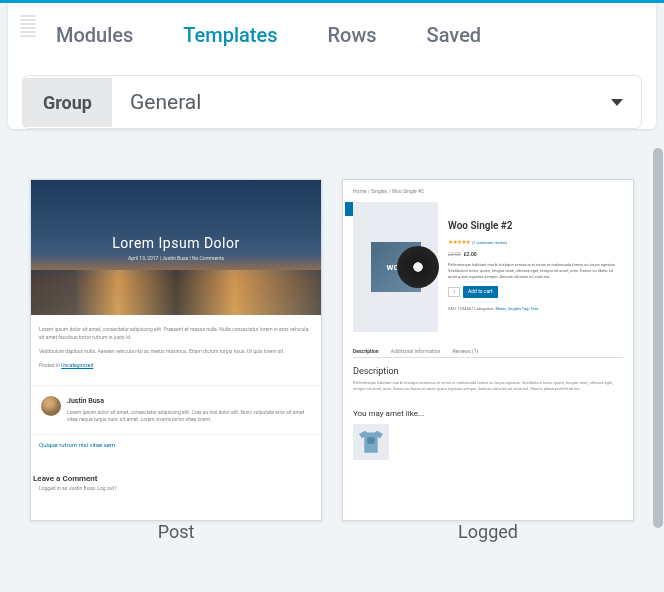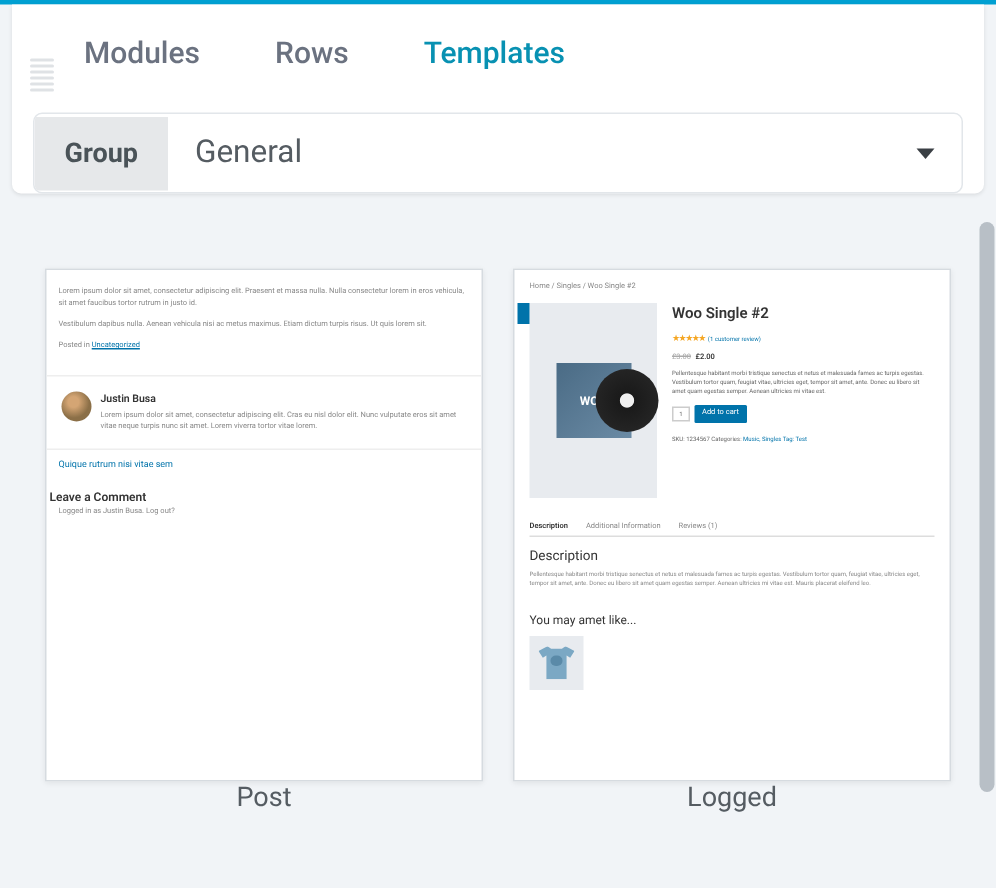--- a/index.html
+++ b/index.html
@@ -1,19 +1,19 @@
 <!DOCTYPE html>
 <html><head>
 <meta charset="utf-8">
 <style>
 * { margin: 0; padding: 0; box-sizing: border-box; }
 body { font-family: -apple-system, BlinkMacSystemFont, "Segoe UI", Roboto, sans-serif; background: #f1f4f7; width: 664px; height: 592px; overflow: hidden; position: relative; }
 .topbar { height: 3px; background: #00a0d2; }
 .panel { background: #fff; border-radius: 0 0 6px 6px; box-shadow: 0 1px 3px rgba(0,0,0,0.1); margin: 0 8px 0 8px; }
-.header-row { display: flex; align-items: flex-end; padding: 12px 16px 0 12px; gap: 0; }
+.header-row { display: flex; align-items: flex-start; padding: 12px 16px 0 12px; gap: 0; }
 .drag-handle { width: 16px; display: flex; flex-direction: column; gap: 2px; margin-right: 20px; opacity: 0.5; }
 .drag-handle span { display: block; height: 2px; background: #c0c6cc; border-radius: 1px; }
 .tabs { display: flex; gap: 50px; flex: 1; }
 .tab { font-size: 20px; color: #6b7280; cursor: pointer; padding: 8px 0 14px 0; font-weight: 500; }
 .tab.active { color: #0891b2; }
 .group-row { display: flex; align-items: center; margin: 14px 14px 14px 14px; border: 1px solid #e2e6ea; border-radius: 6px; overflow: hidden; }
 .group-label { background: #e6e8ea; padding: 14px 20px; font-weight: 700; color: #4a5358; font-size: 18px; }
 .group-select { flex: 1; padding: 14px 18px; font-size: 21px; color: #555c62; display: flex; align-items: center; justify-content: space-between; cursor: pointer; }
 .chevron { width: 0; height: 0; border-left: 6px solid transparent; border-right: 6px solid transparent; border-top: 7px solid #3a3f44; }
 .gallery { display: flex; gap: 20px; padding: 36px 30px 20px 30px; }
@@ -29,32 +29,32 @@
 .post-title { font-size: 14px; font-weight: 400; letter-spacing: 0.5px; z-index: 1; }
 .post-meta { font-size: 5px; margin-top: 4px; opacity: 0.8; z-index: 1; }
 .post-body { padding: 10px 8px; font-size: 5px; line-height: 1.6; color: #888; }
 .post-body p { margin-bottom: 6px; }
 .post-link { color: #0073aa; text-decoration: underline; }
 .post-author { display: flex; padding: 10px; gap: 6px; border-top: 1px solid #eee; }
 .avatar { width: 20px; height: 20px; border-radius: 50%; background: radial-gradient(circle at 40% 35%, #d4a574 20%, #8b6f47 60%); flex-shrink: 0; }
 .author-text { font-size: 5px; line-height: 1.5; }
 .author-name { font-size: 7px; font-weight: 600; color: #333; margin-bottom: 2px; }
 .post-footer { padding: 6px 8px; font-size: 6px; color: #0073aa; border-top: 1px solid #eee; }
-.post-comment-h { padding: 8px 2px 2px; font-size: 8px; font-weight: 600; color: #333; }
+.post-comment-h { padding: 8px 2px 2px; font-size: 8px; font-weight: 600; color: #333; margin-top: 12px; }
 .post-comment-sub { padding: 0 8px 4px; font-size: 5px; color: #888; }
 
 
 .prod-container { padding: 8px 10px; }
 .prod-bread { font-size: 5px; color: #888; margin-bottom: 8px; }
 .prod-main { display: flex; gap: 10px; }
 .prod-img { width: 85px; height: 130px; background: #e8ebef; display: flex; align-items: center; justify-content: center; position: relative; }
 .prod-badge { position: absolute; top: 0; left: -8px; width: 8px; height: 14px; background: #0073aa; }
 .vinyl-sleeve { width: 50px; height: 50px; background: linear-gradient(135deg, #4a6b85, #6b8ba5); display: flex; align-items: center; justify-content: center; color: #fff; font-size: 8px; font-weight: 700; position: relative; }
 .vinyl-disc { position: absolute; right: -18px; width: 42px; height: 42px; border-radius: 50%; background: radial-gradient(circle, #f0f0f0 15%, #1a1a1a 17%, #2a2a2a 100%); }
-.prod-info { flex: 1; font-size: 5px; color: #666; line-height: 1.5; }
+.prod-info { flex: 1; font-size: 5px; color: #666; line-height: 1.5; margin-top: 16px; }
 .prod-name { font-size: 10px; color: #333; font-weight: 600; margin-bottom: 4px; }
 .stars { color: #f5a623; font-size: 6px; letter-spacing: -1px; }
 .stars-text { font-size: 4px; color: #0073aa; margin-left: 2px; }
 .prod-price { margin: 4px 0; }
 .prod-price .old { text-decoration: line-through; color: #aaa; margin-right: 3px; }
 .prod-price .new { color: #333; font-weight: 600; }
 .prod-desc { margin: 4px 0; font-size: 4px; }
 .prod-qty-row { display: flex; gap: 3px; align-items: center; margin: 6px 0; }
 .prod-qty { width: 12px; height: 10px; border: 1px solid #ccc; font-size: 4px; display: flex; align-items: center; justify-content: center; }
 .prod-btn { background: #0073aa; color: #fff; padding: 2px 5px; font-size: 5px; border-radius: 1px; }
@@ -79,37 +79,42 @@
     <div class="drag-handle">
       <span></span>
         <span></span>
         <span></span>
         <span></span>
         <span></span>
         <span></span>
     </div>
     <div class="tabs">
       <div class="tab">Modules</div>
+      <div class="tab active">Templates</div>
       <div class="tab">Rows</div>
-      <div class="tab active">Templates</div>
+      <div class="tab">Saved</div>
     </div>
   </div>
   <div class="group-row">
     <div class="group-label">Group</div>
     <div class="group-select">
       <span>General</span>
       <span class="chevron"></span>
     </div>
   </div>
 </div>
 
 <div class="gallery">
 
   <div class="card">
     <div class="preview">
+      <div class="post-hero">
+        <div class="post-title">Lorem Ipsum Dolor</div>
+        <div class="post-meta">April 19, 2017 | Justin Busa | No Comments</div>
+      </div>
       <div class="post-body">
         <p>Lorem ipsum dolor sit amet, consectetur adipiscing elit. Praesent et massa nulla. Nulla consectetur lorem in eros vehicula, sit amet faucibus tortor rutrum in justo id.</p>
         <p>Vestibulum dapibus nulla. Aenean vehicula nisi ac metus maximus. Etiam dictum turpis risus. Ut quis lorem sit.</p>
         <p><span>Posted in</span> <span class="post-link">Uncategorized</span></p>
       </div>
       <div class="post-author">
         <div class="avatar"></div>
         <div class="author-text">
           <div class="author-name">Justin Busa</div>
           <div>Lorem ipsum dolor sit amet, consectetur adipiscing elit. Cras eu nisl dolor elit. Nunc vulputate eros sit amet vitae neque turpis nunc sit amet. Lorem viverra tortor vitae lorem.</div>

